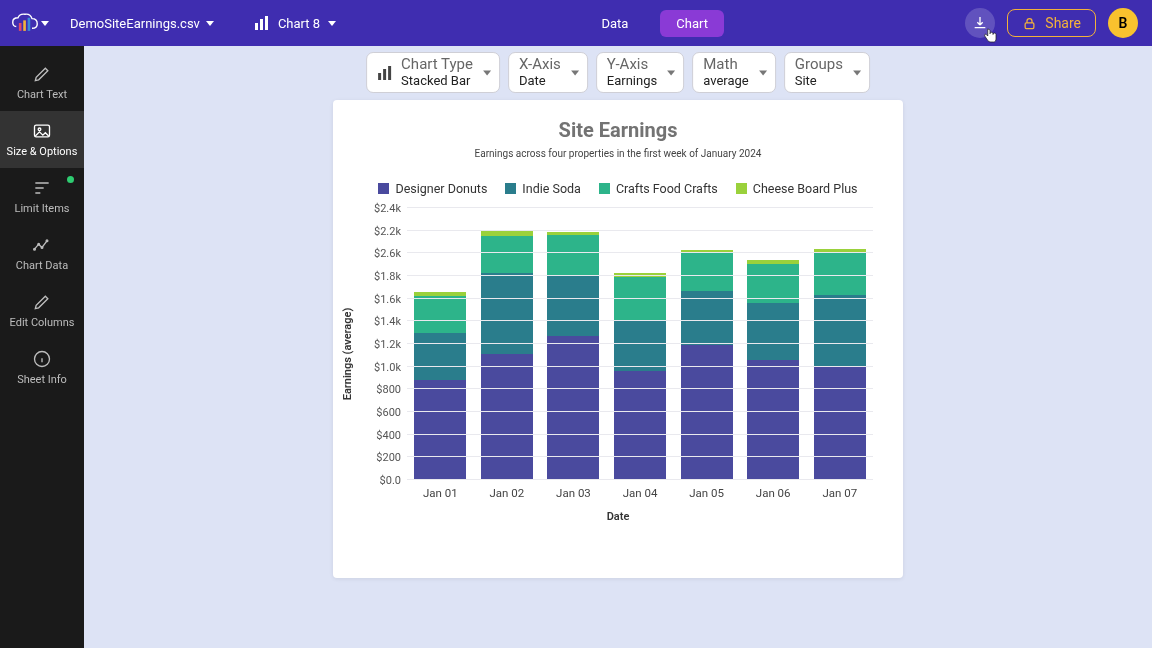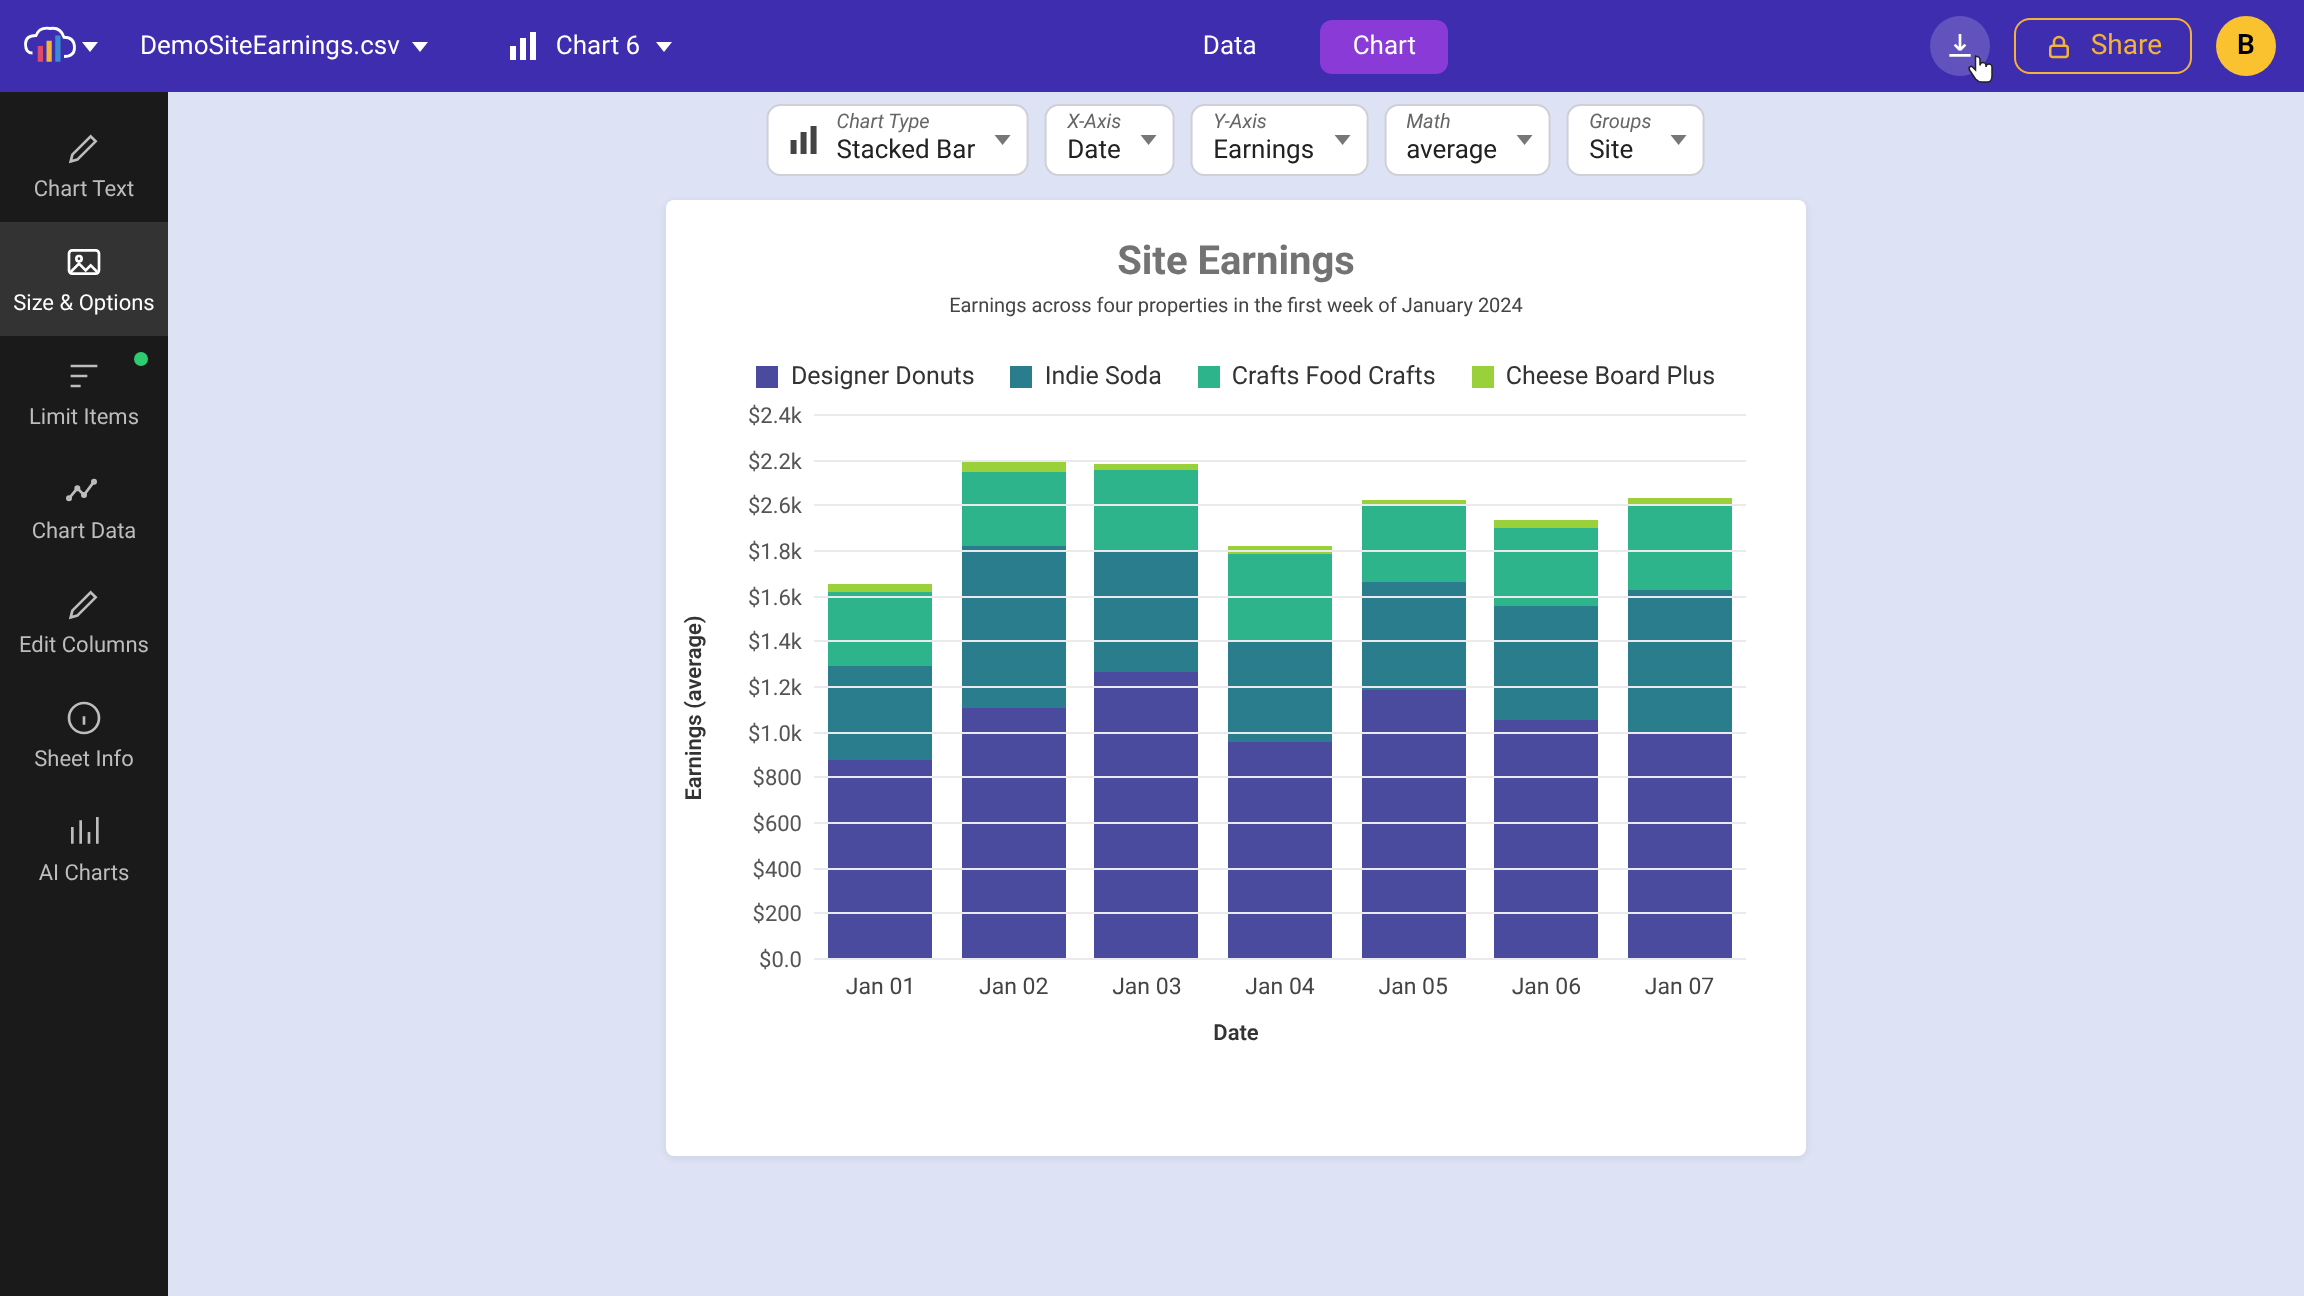--- a/index.html
+++ b/index.html
@@ -30,21 +30,21 @@
   .sidebar { width:84px; background:#1a1a1a; color:#bdbdbd; display:flex; flex-direction:column; padding-top:8px;}
   .side-item { display:flex; flex-direction:column; align-items:center; gap:4px; padding:10px 4px; font-size:11px; cursor:pointer; position:relative;}
   .side-item.active { background:#333; color:#fff;}
   .side-item svg { width:20px; height:20px; stroke:currentColor; fill:none; stroke-width:1.6;}
   .side-item .dot { position:absolute; top:8px; right:10px; width:7px; height:7px; border-radius:50%; background:#2ecc71; }
   .stage { flex:1; position:relative; background:#dde3f5; }
 
   
   .config-row { position:absolute; top:6px; left:50%; transform:translateX(-50%); display:flex; gap:8px; }
   .cfg { background:#fff; border:1px solid #cfcfd6; border-radius:7px; padding:4px 26px 4px 10px; display:flex; align-items:center; gap:8px; cursor:pointer; position:relative; min-height:34px;}
-  .cfg .lbl { font-size:10px; color:#666; line-height:1;font-style:italic;}
+  .cfg .lbl { font-size:15px; color:#666; line-height:1;}
   .cfg .val { font-size:13px; color:#222; line-height:1.1;}
   .cfg .col { display:flex; flex-direction:column; gap:2px;}
   .cfg .tri { position:absolute; right:8px; top:50%; transform:translateY(-50%); color:#777;}
   .cfg svg.ico { width:16px; height:16px; fill:#444;}
 
   
   .card { position:absolute; top:54px; left:50%; transform:translateX(-50%); width:570px; height:478px; background:#fff; border-radius:4px; box-shadow:0 1px 4px rgba(0,0,0,0.08); padding:18px 12px 10px 12px; display:flex; flex-direction:column; align-items:center;}
   .chart-title { font-size:20px; font-weight:700; color:#737373; }
   .chart-sub { font-size:10px; color:#444; margin-top:6px;}
   .legend { display:flex; gap:18px; margin-top:22px; font-size:12.5px; color:#333;}
@@ -81,21 +81,21 @@
   <div class="file-pill">
     <span>DemoSiteEarnings.csv</span>
     <span class="tri-down"></span>
   </div>
   <div class="chart-pill">
     <svg viewBox="0 0 16 16" width="16" height="16">
         <rect x="1" y="8" width="3" height="7" fill="#fff"></rect>
         <rect x="6" y="4" width="3" height="11" fill="#fff"></rect>
         <rect x="11" y="1" width="3" height="14" fill="#fff"></rect>
       </svg>
-    <span>Chart 6</span>
+    <span>Chart 8</span>
     <span class="tri-down"></span>
   </div>
 
   <div class="topbar-center">
     <div class="tab-btn">Data</div>
     <div class="tab-btn active">Chart</div>
   </div>
 
   <div class="topbar-right">
     <div class="dl-btn">
@@ -157,26 +157,20 @@
           <path d="M4 20l4-1 11-11-3-3L5 16l-1 4z"></path>
         </svg>
       <span>Edit Columns</span>
     </div>
     <div class="side-item">
       <svg viewBox="0 0 24 24">
           <circle cx="12" cy="12" r="9"></circle>
           <path d="M12 8h.01M12 11v5"></path>
         </svg>
       <span>Sheet Info</span>
-    </div>
-    <div class="side-item">
-      <svg viewBox="0 0 24 24">
-          <path d="M5 19V9m5 10V5m5 14v-7m5 7V3"></path>
-        </svg>
-      <span>AI Charts</span>
     </div>
   </div>
 
   <div class="stage">
 
     <div class="config-row">
       <div class="cfg">
         <svg class="ico" viewBox="0 0 16 16">
             <rect x="1" y="8" width="3" height="7"></rect>
             <rect x="6" y="4" width="3" height="11"></rect>

